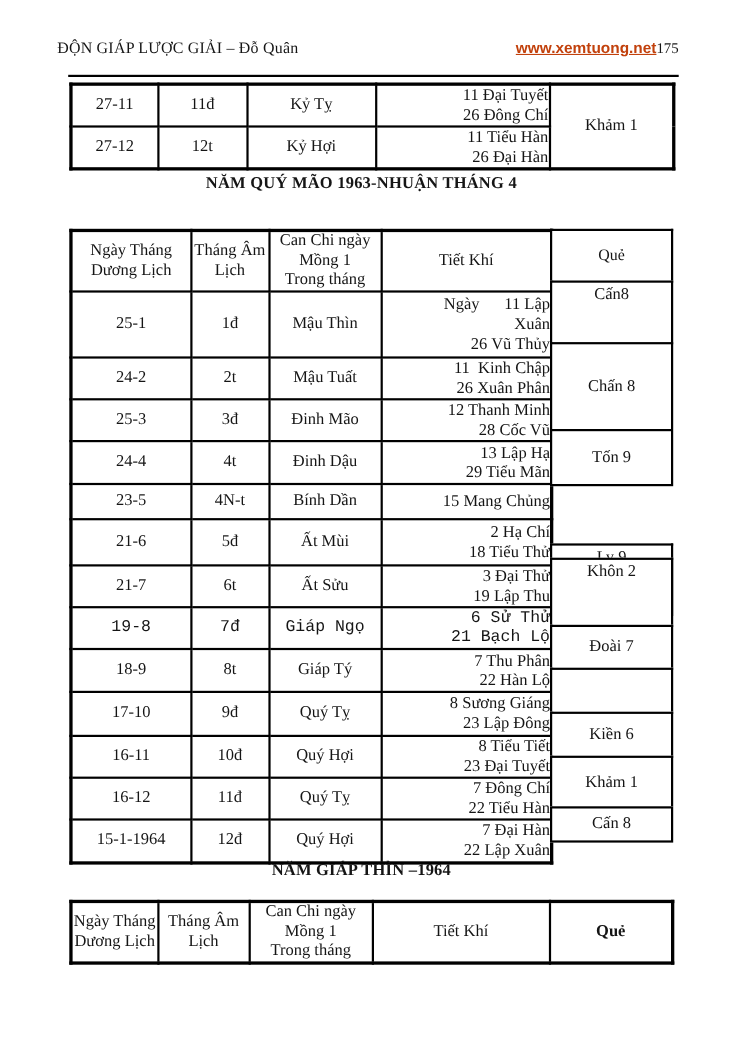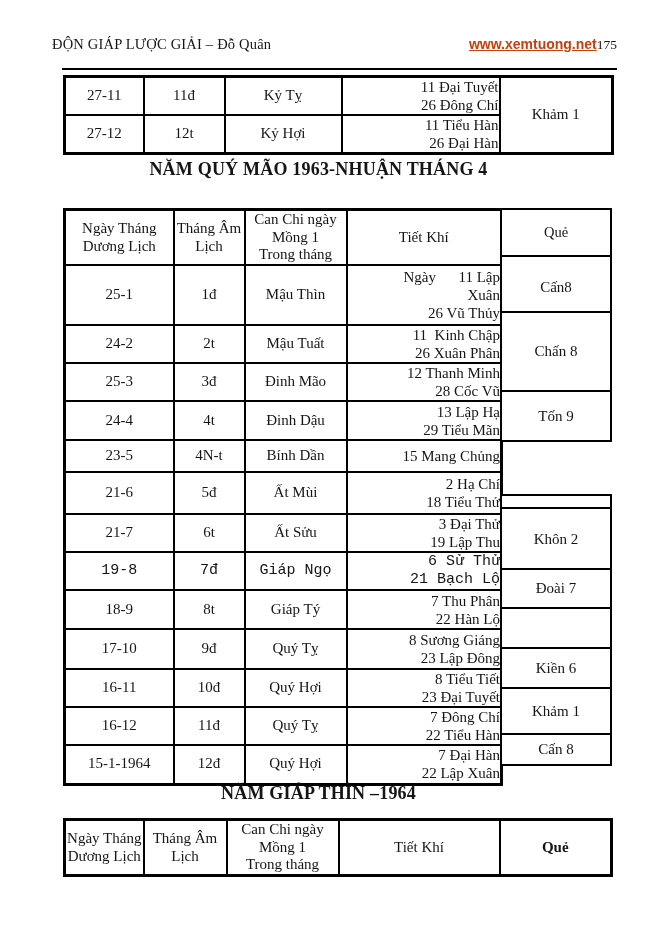--- a/index.html
+++ b/index.html
@@ -10,22 +10,22 @@
 
   
   .hdr-left{position:absolute;left:52px;top:36px;font-size:14.5px;letter-spacing:.2px;}
   .hdr-right{position:absolute;top:35px;right:52px;white-space:nowrap;}
   .hdr-link{font-family:"Liberation Sans","DejaVu Sans",sans-serif;font-weight:bold;
             font-size:14px;color:#c2410c;text-decoration:underline;cursor:pointer;}
   .hdr-pagenum{font-size:13.5px;color:#151515;}
   .hdr-rule{position:absolute;left:62px;top:68px;width:555px;height:2px;background:#000;}
 
   
-  .sec-title{position:absolute;left:45px;width:547px;text-align:center;
-             font-weight:bold;font-size:18px;letter-spacing:.2px;}
+  .sec-title{position:absolute;left:55px;width:547px;text-align:center;
+             font-weight:bold;font-size:15px;letter-spacing:.2px;}
   .t1{top:159px;} .t2{top:783px;}
 
   
   table.tbl{border-collapse:collapse;table-layout:fixed;position:absolute;
             border:3px solid #000;}
   table.tbl td{border:2px solid #000;padding:0;text-align:center;vertical-align:middle;
                font-size:15px;line-height:1.18;overflow:hidden;}
   .top-table{left:63px;top:75px;width:548px;}
   .main-table{left:63px;top:208px;width:437px;}
   .bottom-table{left:63px;top:818px;width:547px;height:54px;}
@@ -35,21 +35,21 @@
   .tk-line{white-space:pre;line-height:18px;font-size:15px;}
   .tk-right{text-align:right;}
   .tk-left{text-align:right;padding-left:7px;}
   td.que-left-bold{text-align:left;padding-left:8px;font-weight:bold;font-size:15px;}
 
   
   .que-cell{position:absolute;left:500px;width:112px;box-sizing:border-box;
             background:#fff;border:2px solid #000;border-bottom:none;
             display:flex;align-items:center;justify-content:center;
             font-size:15px;}
-  .que-cell.vtop{align-items:flex-start;padding-top:22px;}
+  .que-cell.vtop{align-items:flex-start;padding-top:3px;}
   .que-cell.grp-end{border-bottom:2px solid #000;}
   .que-cell.hd-cell{font-size:14.5px;}
 </style>
 </head>
 <body>
 
 <div class="page">
 
   <div class="hdr-left">ĐỘN GIÁP LƯỢC GIẢI – Đỗ Quân</div>
   <div class="hdr-right">

